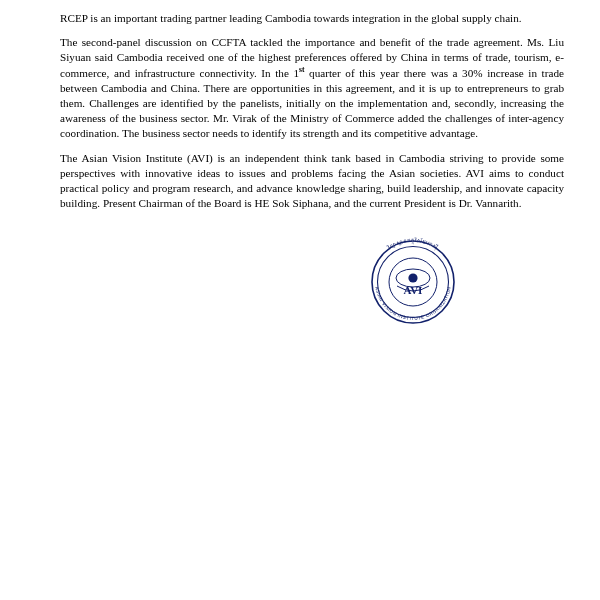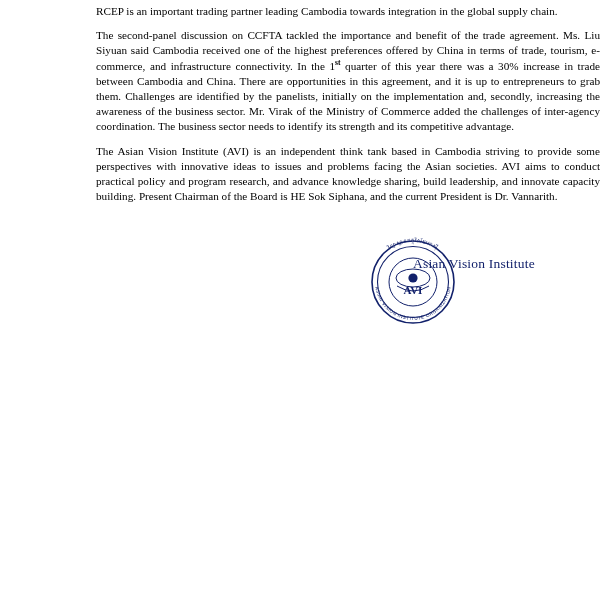--- a/index.html
+++ b/index.html
@@ -19,23 +19,22 @@
     position: absolute;
     left: 0; top: 0;
     width: 600px;
     height: 600px;
     box-sizing: border-box;
     padding: 0 38px;
   }
   .doc-body {
     position: absolute;
     left: 60px;
-    top: 8px;
+    top: 15px;
     width: 504px;
-    margin-left: 36px;
   }
   p.para {
     margin: 0 0 9px 0;
     font-size: 11.2px;
     line-height: 15.2px;
     text-align: justify;
     text-justify: inter-word;
     hyphens: none;
   }
   p.clipped-top {
@@ -112,17 +111,16 @@
         <text x="52" y="58" text-anchor="middle" font-family="'Liberation Serif',serif" font-size="11" font-weight="bold" fill="#12216b">AVI</text>
         <text font-family="'Liberation Sans',sans-serif" font-size="5.2" fill="#12216b" letter-spacing="0.4">
           <textPath href="#ringTop" startOffset="50%" text-anchor="middle">វិទ្យាស្ថានចក្ខុវិស័យអាស៊ី</textPath>
         </text>
         <text font-family="'Liberation Sans',sans-serif" font-size="4.6" fill="#12216b" letter-spacing="0.5">
           <textPath href="#ringBottom" startOffset="50%" text-anchor="middle">ASIAN VISION INSTITUTE ORGANIZATION</textPath>
         </text>
       </svg>
     </div>
 
-    <div class="seal-text">Asian Vision Institute</div>
 
   </div>
 
 </div>
 
 </body></html>

